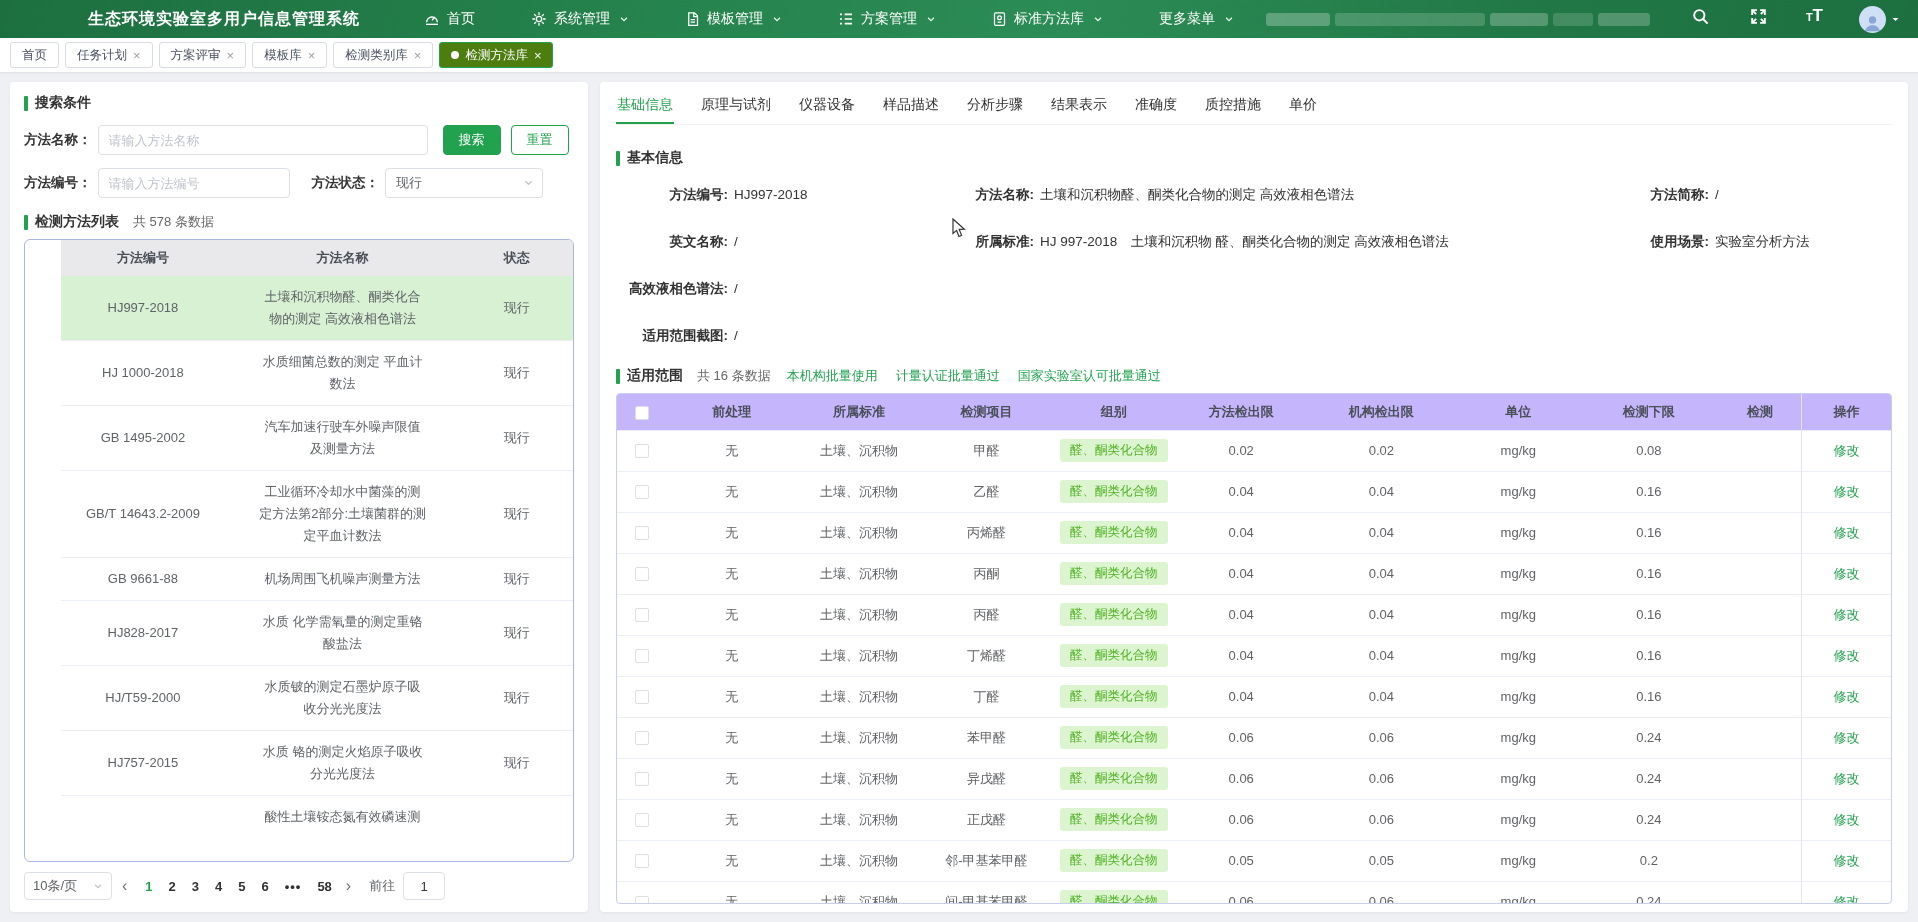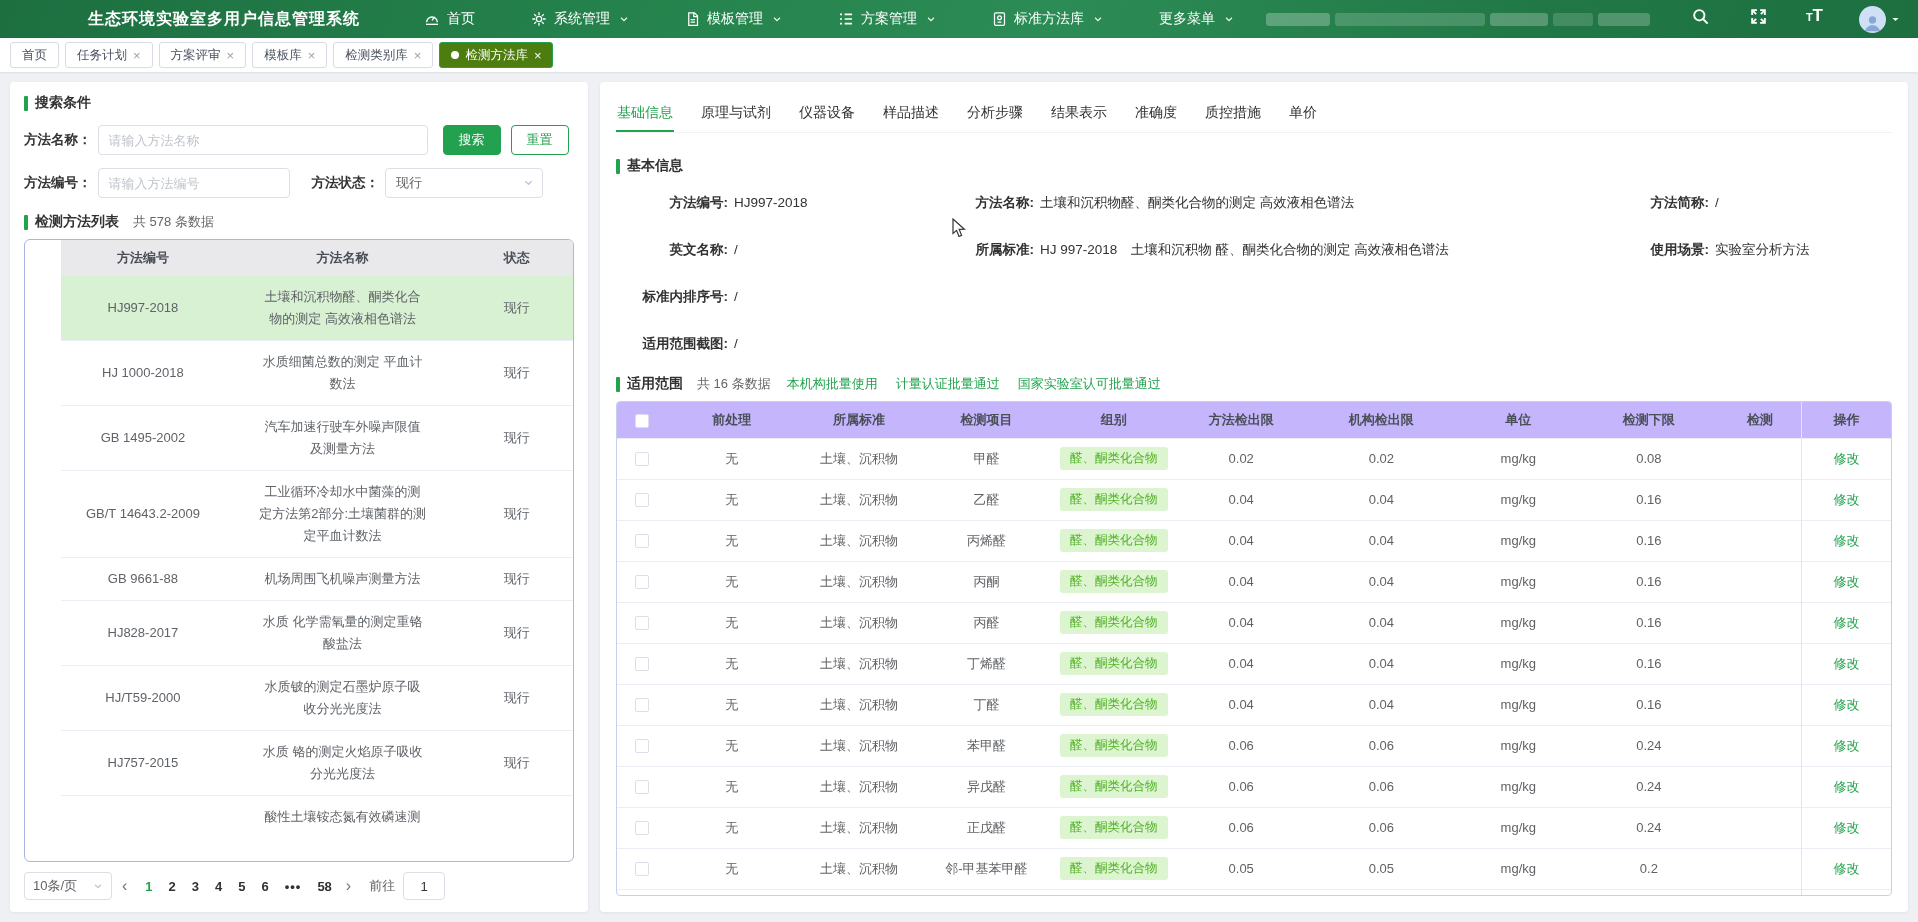--- a/index.html
+++ b/index.html
@@ -32,21 +32,21 @@
   .tab .dot { width:8px; height:8px; border-radius:50%; background:#fff; display:none; }
   .tab.active { background:#4d7c0f; border-color:#22a24e; color:#fff;text-align:right; }
   .tab.active .dot { display:inline-block; }
   .tab-close { font-size:13px; color:#9aa0ab; line-height:1; cursor:pointer; }
   .tab.active .tab-close { color:#fff; }
 
   
   .left-card { position:absolute; left:10px; top:82px; width:578px; bottom:10px; background:#fff; border-radius:4px;
     box-shadow:0 1px 3px rgba(0,0,0,.06); padding:12px 14px; display:flex; flex-direction:column; }
   .right-card { position:absolute; left:600px; top:82px; right:10px; bottom:10px; background:#fff; border-radius:4px;
-    box-shadow:0 1px 3px rgba(0,0,0,.06); padding:16px 16px; display:flex; flex-direction:column; }
+    box-shadow:0 1px 3px rgba(0,0,0,.06); padding:8px 16px; display:flex; flex-direction:column; }
 
   .sec-title { display:flex; align-items:center; font-size:14px; font-weight:bold; color:#333; }
   .sec-title::before { content:""; width:4px; height:15px; background:#22a24e; margin-right:7px; border-radius:1px; }
   .count-text { font-weight:normal; font-size:13px; color:#666; margin-left:14px; }
 
   
   .form-row { display:flex; align-items:center; margin-top:13px; }
   .f-lab { font-size:13.5px; font-weight:bold; color:#333; white-space:nowrap; }
   .inp { height:30px; border:1px solid #dcdfe6; border-radius:4px; padding:0 10px; font-size:13px; color:#333;
     font-family:inherit; outline:none; }
@@ -445,21 +445,21 @@
         <span class="lab" style="min-width:64px">所属标准:</span>
         <span class="val">HJ 997-2018　土壤和沉积物 醛、酮类化合物的测定 高效液相色谱法</span>
       </div>
       <div class="field">
         <span class="lab" style="min-width:64px">使用场景:</span>
         <span class="val">实验室分析方法</span>
       </div>
     </div>
     <div class="f-row single">
       <div class="field">
-        <span class="lab">标准内排序号:</span>
+        <span class="lab">高效液相色谱法:</span>
         <span class="val">/</span>
       </div>
     </div>
     <div class="f-row single">
       <div class="field">
         <span class="lab">适用范围截图:</span>
         <span class="val">/</span>
       </div>
     </div>
   </div>

